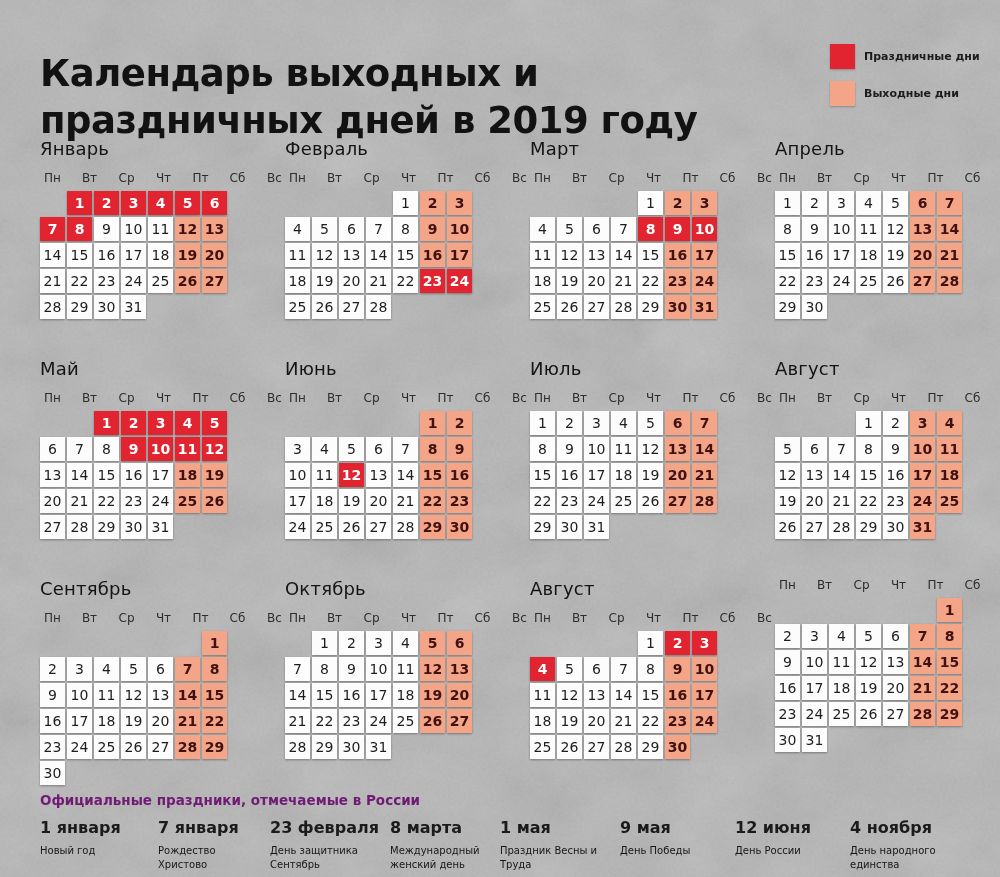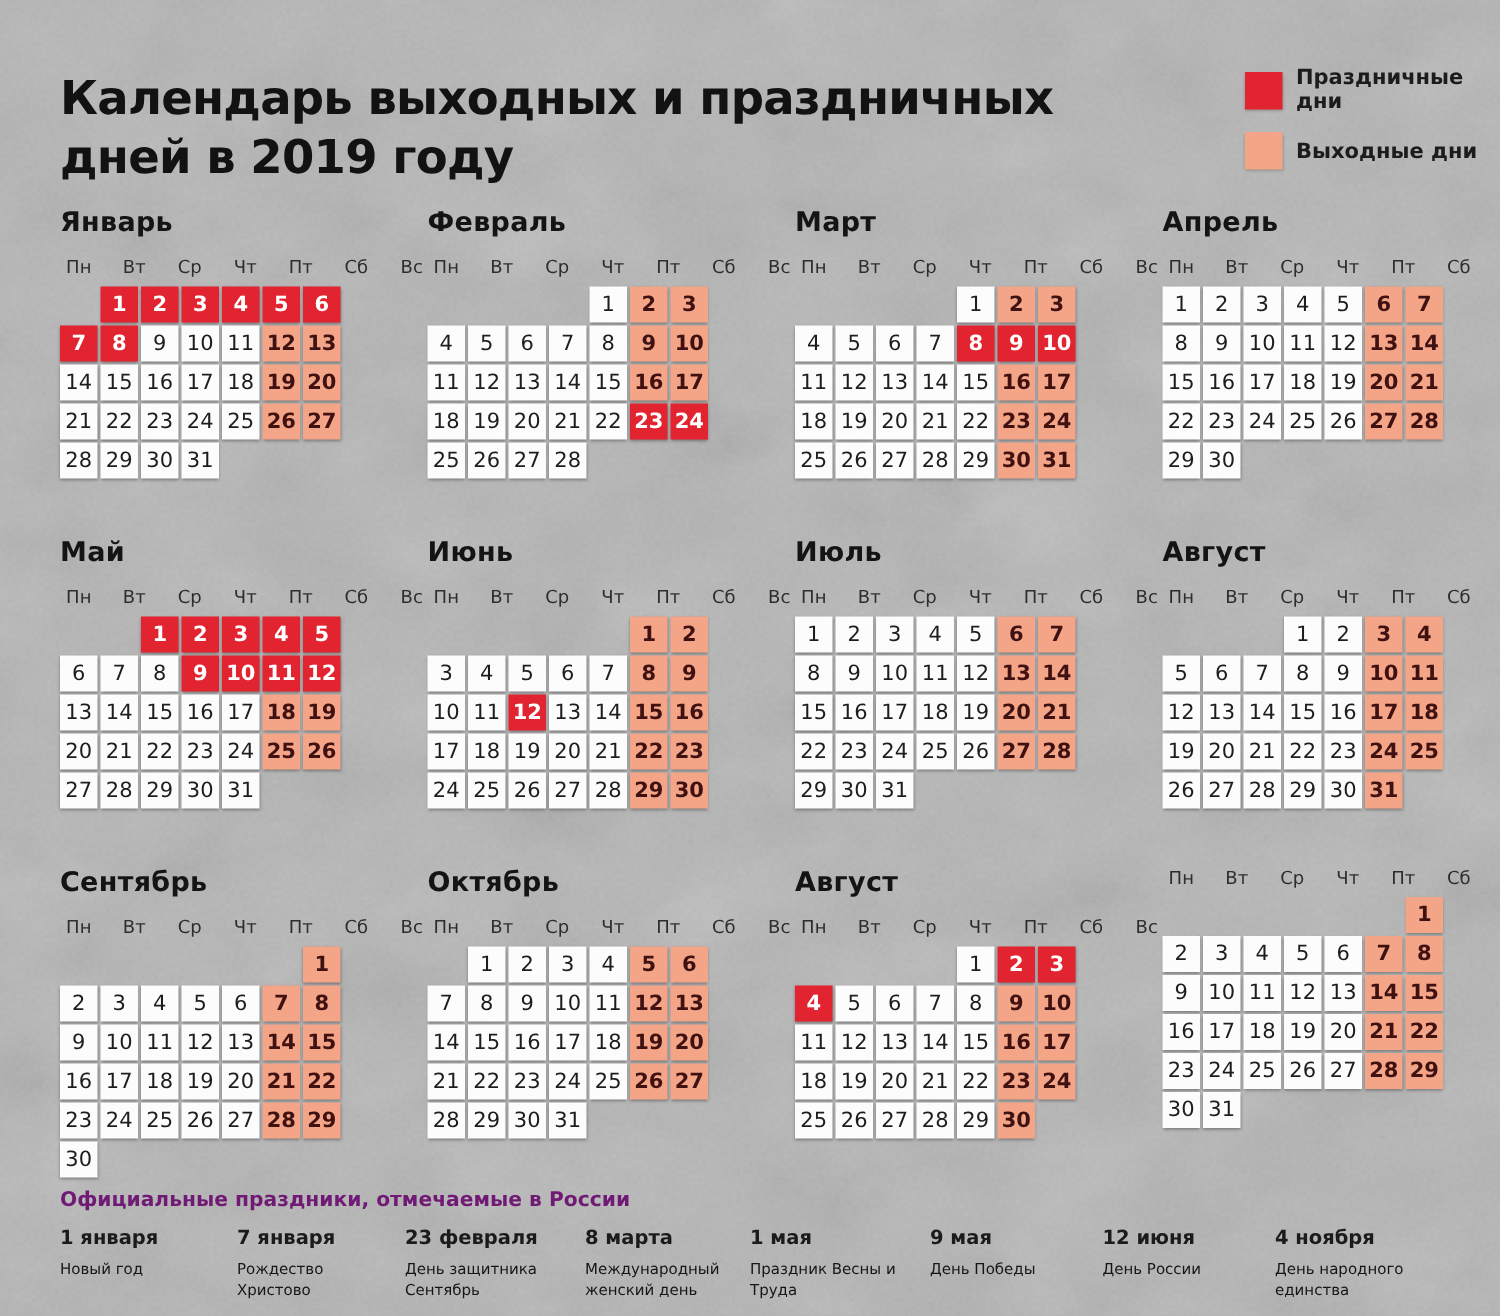--- a/index.html
+++ b/index.html
@@ -9,55 +9,55 @@
     position:relative;overflow:hidden;
     background:#b5b5b5;
   }
   .stage{position:absolute;inset:0;width:1000px;height:877px;}
   svg.texture{position:absolute;inset:0;z-index:0;}
   .layer{position:absolute;z-index:1;}
 
   
   .page-title{
     left:40px;top:26px;width:720px;
-    font-size:31px;line-height:1.27;font-weight:bold;color:#121212;
+    font-size:37px;line-height:1.27;font-weight:bold;color:#121212;
     letter-spacing:-0.5px;
   }
   .legend{left:830px;top:44px;width:165px;display:flex;flex-direction:column;gap:12px;}
   .legend-row{display:flex;align-items:center;gap:9px;}
   .swatch{width:25px;height:25px;flex:0 0 25px;box-shadow:0 1px 2px rgba(0,0,0,0.25);}
-  .legend-label{font-size:14px;font-weight:bold;color:#1c1c1c;}
+  .legend-label{font-size:11px;font-weight:bold;color:#1c1c1c;}
 
   
   .months{
     left:40px;top:138px;
     display:grid;
     grid-template-columns:repeat(4,188px);
     column-gap:57px;
     grid-auto-rows:220px;
   }
-  .month-title{font-size:18px;font-weight:bold;color:#141414;margin:0 0 12px 0;letter-spacing:0.2px;}
+  .month-title{font-size:18px;font-weight:normal;color:#141414;margin:0 0 12px 0;letter-spacing:0.2px;}
   .weekrow{display:grid;grid-template-columns:repeat(7,25px);column-gap:12px;margin-bottom:6px;}
   .wd{font-size:12px;color:#2d2d2d;text-align:center;}
   .daygrid{display:grid;grid-template-columns:repeat(7,25px);gap:2px;}
   .cell{
     width:25px;height:24px;display:flex;align-items:center;justify-content:center;
     font-size:14px;color:#1d1d1d;background:#fcfcfc;
     box-shadow:0 1px 2px rgba(0,0,0,0.35);
   }
   .cell.blank{background:transparent;box-shadow:none;}
   .cell.h{background:var(--holiday,#e22430);color:#ffffff;font-weight:bold;}
   .cell.we{background:var(--weekend,#f4a487);color:var(--weekend-text,#3f1111);font-weight:bold;}
 
   
   .footer{left:40px;top:792px;width:945px;}
   .footer-heading{font-size:13.5px;font-weight:bold;color:#701a75;margin:0 0 10px 0;}
   .holiday-list{display:grid;grid-template-columns:118px 112px 120px 110px 120px 115px 115px 120px;column-gap:0;}
   .holiday-item{padding-right:10px;}
-  .holiday-date{font-size:13px;font-weight:bold;color:#1b1b1b;margin-bottom:7px;}
+  .holiday-date{font-size:16px;font-weight:bold;color:#1b1b1b;margin-bottom:7px;}
   .holiday-name{font-size:10px;color:#161616;line-height:1.35;}
 </style>
 </head>
 <body>
 
 <div class="stage">
 
   <svg class="texture" width="1000" height="877" aria-hidden="true">
     <filter id="crumple">
       <feTurbulence type="fractalNoise" baseFrequency="0.012 0.016" numOctaves="4" seed="11"></feTurbulence>

